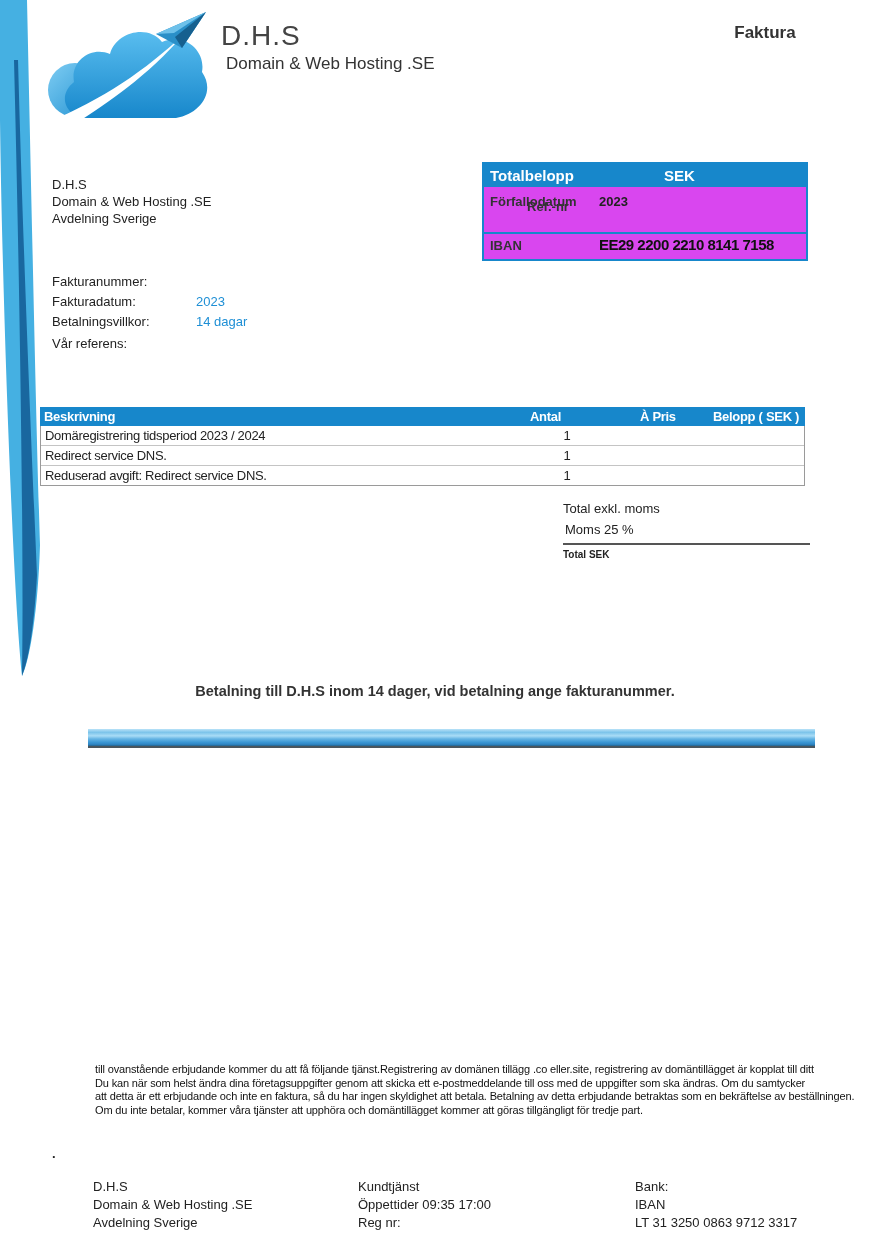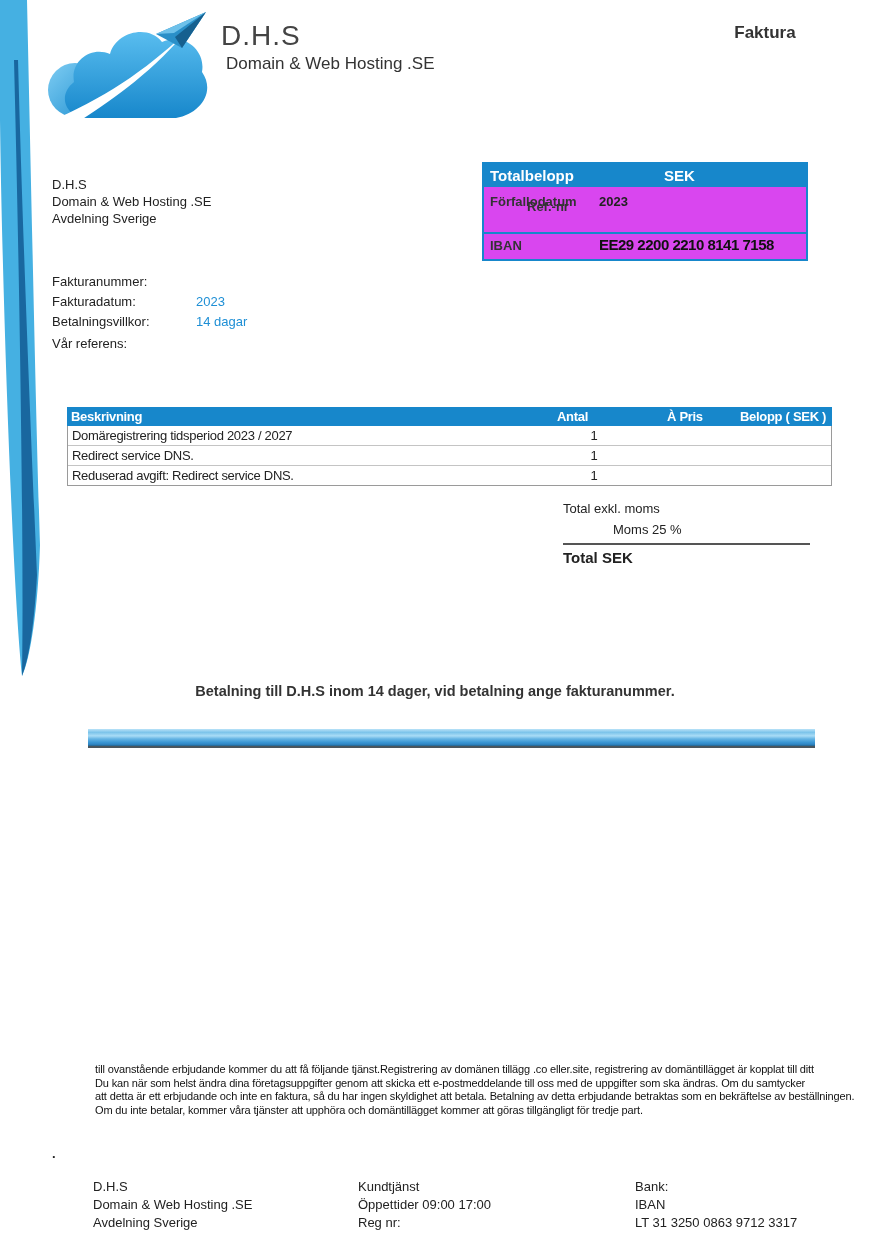--- a/index.html
+++ b/index.html
@@ -24,36 +24,36 @@
   .summary-header .lbl{position:absolute;left:6px;top:3px;}
   .summary-header .val{position:absolute;left:180px;top:3px;}
   .sb-row-label{position:absolute;left:6px;font-size:13px;font-weight:bold;color:#333;}
   .sb-row-value{position:absolute;left:115px;font-size:13px;font-weight:bold;color:#222;}
   .sb-divider{position:absolute;left:0;top:68px;width:100%;border-top:2px solid #1787cb;}
   .sb-iban-value{position:absolute;left:115px;top:72px;font-size:15px;font-weight:bold;letter-spacing:-0.5px;color:#111;}
   
   .meta-label{left:52px;font-size:13px;color:#222;}
   .meta-value{left:196px;font-size:13px;color:#1e8fd5;}
   
-  .items-table{left:67px;top:407px;width:765px;}
+  .items-table{left:40px;top:407px;width:765px;}
   .items-header{position:relative;height:19px;background:#1787cb;color:#fff;font-weight:bold;font-size:13px;letter-spacing:-0.3px;}
   .items-header .h-desc{position:absolute;left:4px;top:2px;}
   .items-header .h-antal{position:absolute;left:490px;top:2px;}
   .items-header .h-apris{position:absolute;left:600px;top:2px;}
   .items-header .h-belopp{position:absolute;left:673px;top:2px;}
   .items-body{border:1px solid #9a9a9a;border-top:none;}
   .item-row{position:relative;height:19px;border-bottom:1px solid #c4c4c4;font-size:13px;letter-spacing:-0.3px;color:#222;}
   .item-row:last-child{border-bottom:none;}
   .item-row .c-desc{position:absolute;left:4px;top:2px;}
   .item-row .c-qty{position:absolute;left:516px;top:2px;width:20px;text-align:center;}
   
   .tot-excl{left:563px;top:501px;font-size:13px;}
-  .tot-moms{left:565px;top:522px;font-size:13px;margin-left:48px;}
+  .tot-moms{left:565px;top:522px;font-size:13px;}
   .tot-line{left:563px;top:543px;width:247px;border-top:2px solid #555;}
-  .tot-total{left:563px;top:549px;font-size:15px;font-weight:bold;}
+  .tot-total{left:563px;top:549px;font-size:10px;font-weight:bold;}
   
   .payment-note{left:20px;top:683px;width:830px;text-align:center;font-size:14.5px;font-weight:bold;color:#333;}
   
   .ribbon{left:88px;top:729px;width:727px;height:17px;
     background:linear-gradient(180deg,#b9e2f8 0%,#7cc4ea 20%,#a9dcf6 40%,#66b5e4 58%,#3b97d4 78%,#2f87c5 90%,#27628a 100%);
     border-bottom:2px solid #4a565e;}
   
   .terms{left:95px;top:1063px;width:762px;font-size:11px;line-height:13.5px;letter-spacing:-0.15px;color:#111;}
   .stray-dot{left:52px;top:1146px;font-size:13px;font-weight:bold;}
   
@@ -128,21 +128,21 @@
 
   <div class="abs items-table">
     <div class="items-header">
       <span class="h-desc">Beskrivning</span>
       <span class="h-antal">Antal</span>
       <span class="h-apris">À Pris</span>
       <span class="h-belopp">Belopp ( SEK )</span>
     </div>
     <div class="items-body">
       <div class="item-row">
-        <span class="c-desc">Domäregistrering tidsperiod 2023 / 2027</span>
+        <span class="c-desc">Domäregistrering tidsperiod 2023 / 2024</span>
         <span class="c-qty">1</span>
       </div>
       <div class="item-row">
         <span class="c-desc">Redirect service DNS.</span>
         <span class="c-qty">1</span>
       </div>
       <div class="item-row">
         <span class="c-desc">Reduserad avgift: Redirect service DNS.</span>
         <span class="c-qty">1</span>
       </div>
@@ -167,21 +167,21 @@
 
   <div class="abs stray-dot">.</div>
 
   <div class="abs footer-col footer-left">
     <div>D.H.S</div>
     <div>Domain &amp; Web Hosting .SE</div>
     <div>Avdelning Sverige</div>
   </div>
   <div class="abs footer-col footer-mid">
     <div>Kundtjänst</div>
-    <div>Öppettider 09:00 17:00</div>
+    <div>Öppettider 09:35 17:00</div>
     <div>Reg nr:</div>
   </div>
   <div class="abs footer-col footer-right">
     <div>Bank:</div>
     <div>IBAN</div>
     <div>LT 31 3250 0863 9712 3317</div>
   </div>
 
 </div>
 

